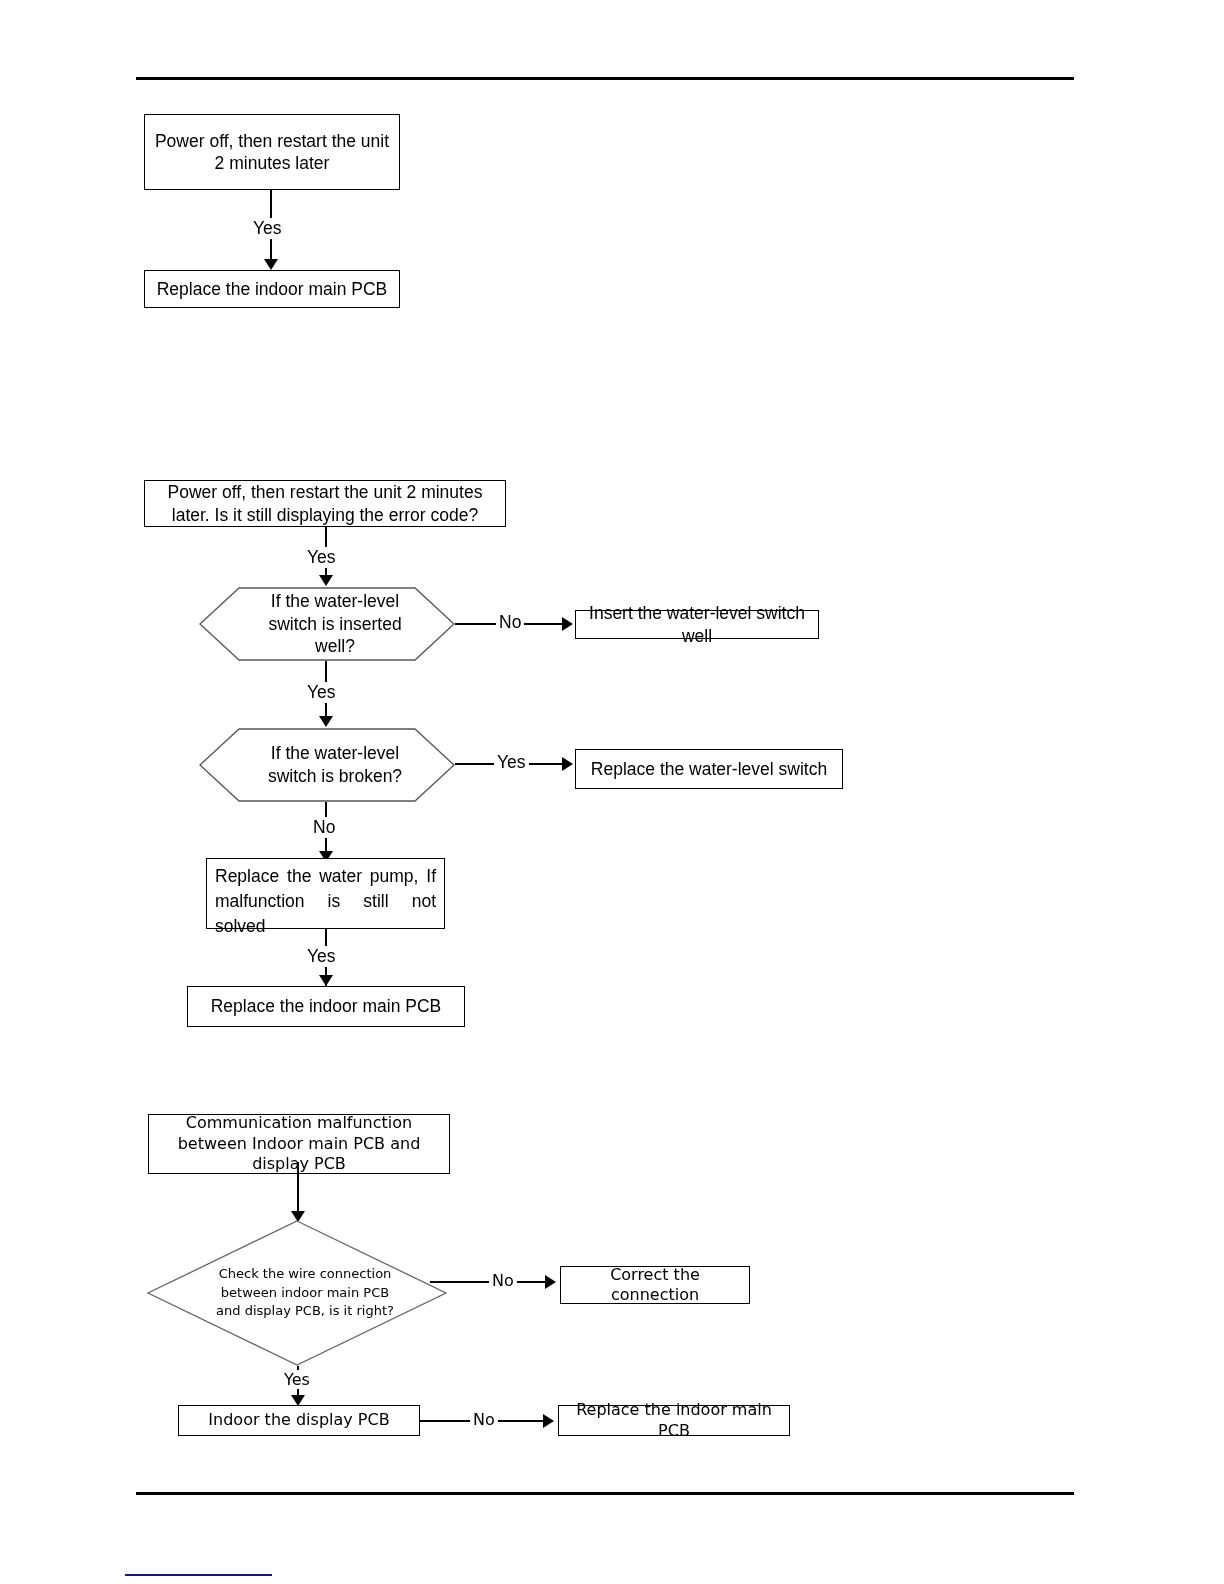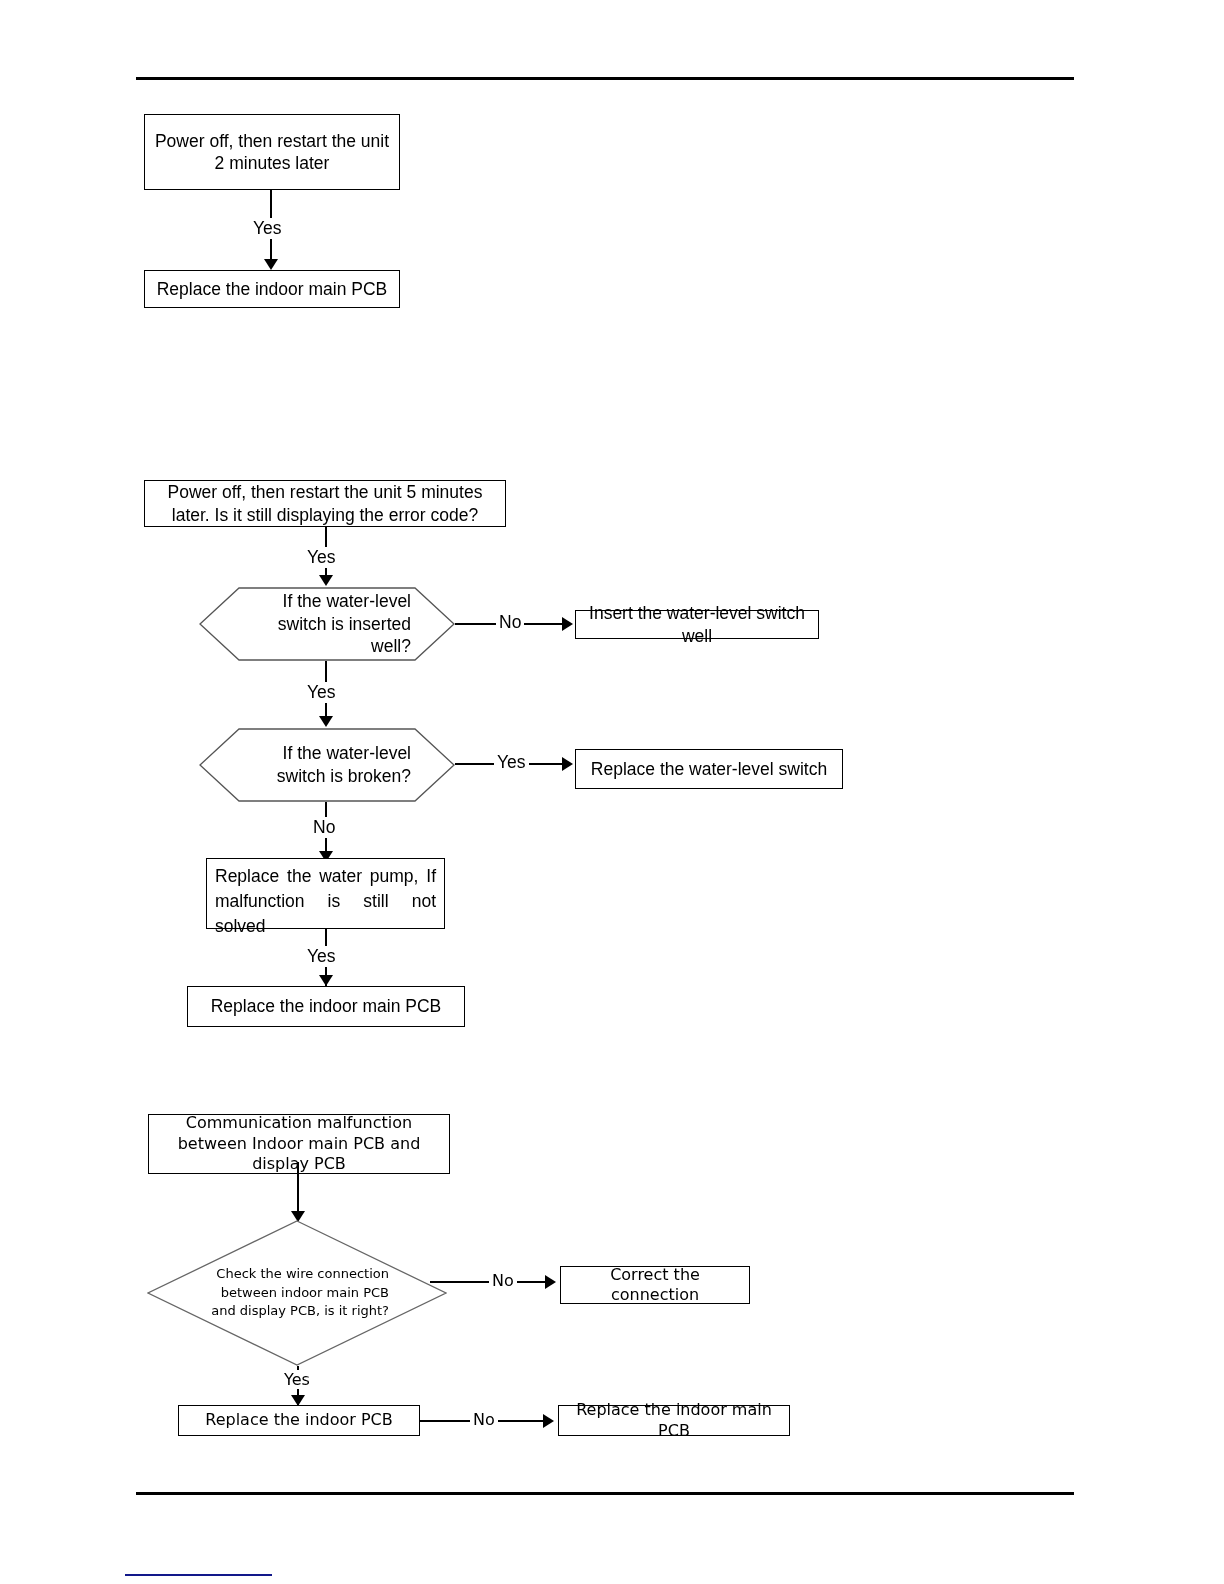--- a/index.html
+++ b/index.html
@@ -96,26 +96,26 @@
   .shape {
     position: absolute;
   }
   .shape svg {
     position: absolute;
     left: 0; top: 0;
     display: block;
   }
   .shape .shape-text {
     position: absolute;
-    left: 0; top: 0;
+    left: 8px; top: 0;
     width: 100%; height: 100%;
     display: flex;
     align-items: center;
     justify-content: center;
-    text-align: right;
+    text-align: center;
     font-size: 17.5px;
     line-height: 1.3;
     color: #000000;
     box-sizing: border-box;
     padding: 0 44px;
   }
   .shape.lato .shape-text {
     font-family: "DejaVu Sans", sans-serif;
     font-size: 13px;
     line-height: 1.42;
@@ -137,21 +137,21 @@
 
     <div class="vline" style="left:270px; top:190px; height:75px;"></div>
     <div class="arrow-down" style="left:264px; top:259px;"></div>
     <div class="edge-label" style="left:250px; top:218px;">Yes</div>
 
     <div class="box serif-a" style="left:144px; top:270px; width:256px; height:38px;">Replace the indoor main PCB</div>
   </div>
 
   <div>
 
-    <div class="box serif-a" style="left:144px; top:480px; width:362px; height:47px;">Power off, then restart the unit 5 minutes later. Is it still displaying the error code?</div>
+    <div class="box serif-a" style="left:144px; top:480px; width:362px; height:47px;">Power off, then restart the unit 2 minutes later. Is it still displaying the error code?</div>
 
     <div class="vline" style="left:325px; top:527px; height:54px;"></div>
     <div class="arrow-down" style="left:319px; top:575px;"></div>
     <div class="edge-label" style="left:304px; top:547px;">Yes</div>
 
     <div class="shape" style="left:199px; top:587px; width:256px; height:74px;">
       <svg width="256" height="74" viewBox="0 0 256 74">
         <polygon points="40,1 216,1 255,37 216,73 40,73 1,37" fill="#ffffff" stroke="#555555" stroke-width="1.3"></polygon>
       </svg>
       <div class="shape-text">If the water-level switch is inserted well?</div>
@@ -210,21 +210,21 @@
     <div class="hline" style="left:430px; top:1281px; width:120px;"></div>
     <div class="arrow-right" style="left:545px; top:1275px;"></div>
     <div class="edge-label lato" style="left:489px; top:1271px;">No</div>
 
     <div class="box lato" style="left:560px; top:1266px; width:190px; height:38px;">Correct the connection</div>
 
     <div class="vline" style="left:297px; top:1366px; height:40px;"></div>
     <div class="arrow-down" style="left:291px; top:1395px;"></div>
     <div class="edge-label lato" style="left:281px; top:1370px;">Yes</div>
 
-    <div class="box lato" style="left:178px; top:1405px; width:242px; height:31px;">Replace the indoor PCB</div>
+    <div class="box lato" style="left:178px; top:1405px; width:242px; height:31px;">Indoor the display PCB</div>
 
     <div class="hline" style="left:420px; top:1420px; width:125px;"></div>
     <div class="arrow-right" style="left:543px; top:1414px;"></div>
     <div class="edge-label lato" style="left:470px; top:1410px;">No</div>
 
     <div class="box lato" style="left:558px; top:1405px; width:232px; height:31px;">Replace the indoor main PCB</div>
   </div>
 
 </div>
 

